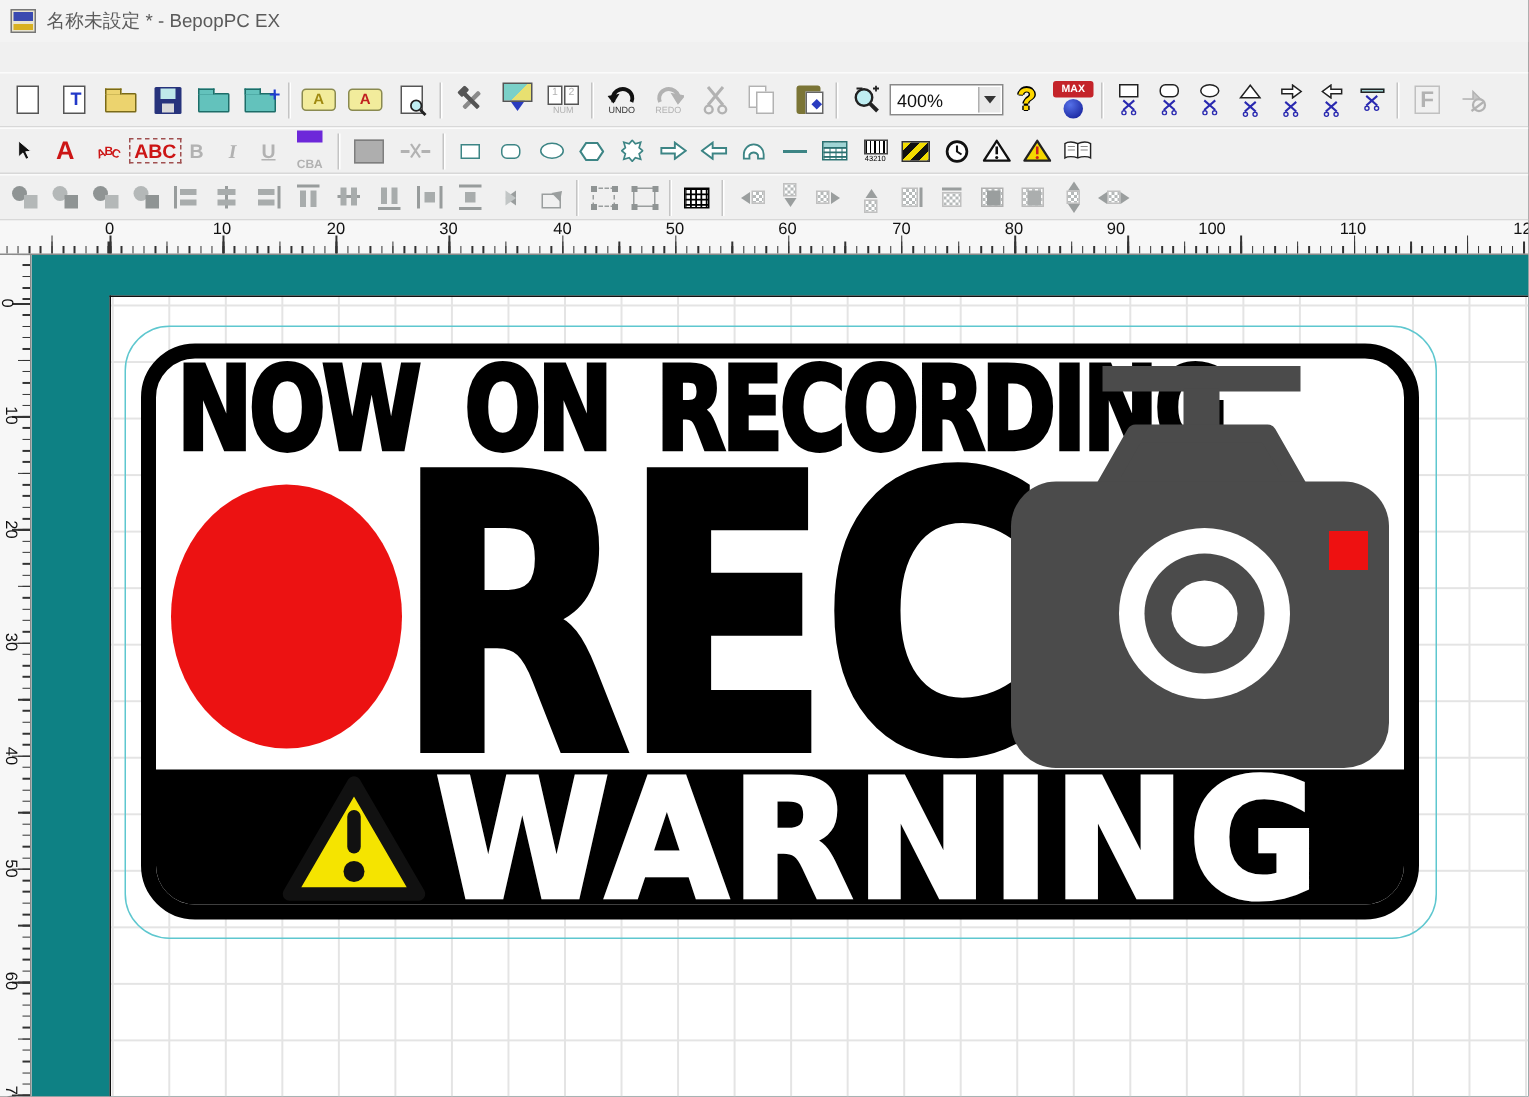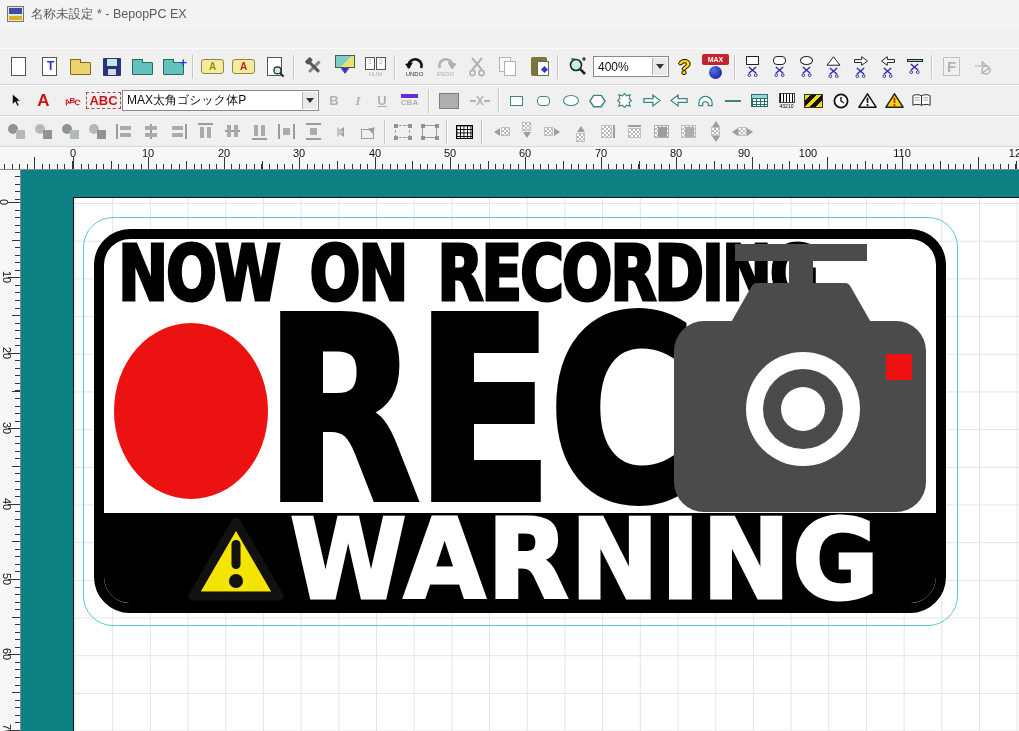--- a/index.html
+++ b/index.html
@@ -74,21 +74,21 @@
   .shaz{width:19px;height:14px;border:1px solid #333;background:repeating-linear-gradient(135deg,#f2dc00 0 4px,#111 4px 8px);}
   .swatch{width:20px;height:16px;background:#aeaeae;border:1px solid #7e7e7e;}
   .cshape{width:13px;height:9px;border:1px solid #222;background:#fff;}
   .blue{color:#2a2ab0;}
   .redA{font-size:17px;font-weight:900;color:#cc1515;line-height:1;}
   .arcabc{display:flex;color:#cc1515;font-weight:bold;font-size:8px;line-height:1;}
   .arcabc span:nth-child(1){transform:rotate(-22deg) translateY(2px);}
   .arcabc span:nth-child(3){transform:rotate(22deg) translateY(2px);}
   .boxabc{font-size:13px;font-weight:bold;color:#cc1515;border:1px dashed #a05050;padding:1px 2px;line-height:1;}
   .fmt{font-size:13px;font-weight:bold;line-height:1;}
-  .cba{font-size:8px;font-weight:bold;border-top:4px solid #6d28d9;padding-top:1px;line-height:1;}
+  .cba{font-size:8px;font-weight:bold;border-top:8px solid #6d28d9;padding-top:11px;line-height:1;}
   
   .g{position:relative;width:17px;height:15px;}
   .gOrd::before{content:"";position:absolute;left:0;top:0;width:10px;height:10px;border-radius:50%;background:#8f9494;}
   .gOrd::after{content:"";position:absolute;right:0;bottom:0;width:9px;height:9px;background:#b4b8b8;}
   .gOrd.alt::before{background:#b4b8b8;}
   .gOrd.alt::after{background:#8f9494;}
   .gAl::before{content:"";position:absolute;left:0;top:0;width:2px;height:15px;background:#989c9c;}
   .gAl::after{content:"";position:absolute;left:4px;top:2px;width:11px;height:4px;background:#a8acac;box-shadow:0 7px 0 #a8acac;}
   .gAlC::before{content:"";position:absolute;left:7px;top:0;width:2px;height:15px;background:#989c9c;}
   .gAlC::after{content:"";position:absolute;left:2px;top:2px;width:12px;height:4px;background:#a8acac;box-shadow:0 7px 0 #a8acac;}
@@ -372,26 +372,20 @@
     <div class="tbtn">
       <span class="arcabc">
           <span>A</span>
           <span>B</span>
           <span>C</span>
         </span>
     </div>
     <div class="tbtn">
         <span class="boxabc">ABC</span>
       </div>
-    <div class="combo" style="width:197px;margin:0 3px">
-      <span>MAX太角ゴシック体P</span>
-      <span class="cbtn">
-          <span class="caret"></span>
-        </span>
-    </div>
     <div class="tbtn tiny dis">
         <span class="fmt" style="font-weight:900">B</span>
       </div>
     <div class="tbtn tiny dis">
         <span class="fmt" style="font-style:italic;font-family:'Liberation Serif',serif">I</span>
       </div>
     <div class="tbtn tiny dis">
         <span class="fmt" style="text-decoration:underline">U</span>
       </div>
     <div class="tbtn dis">

